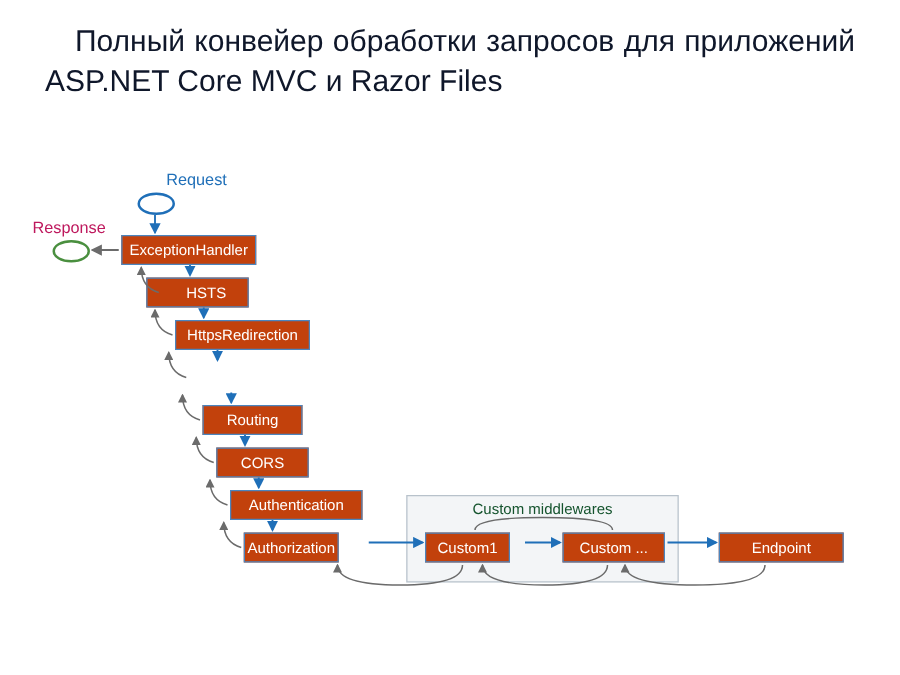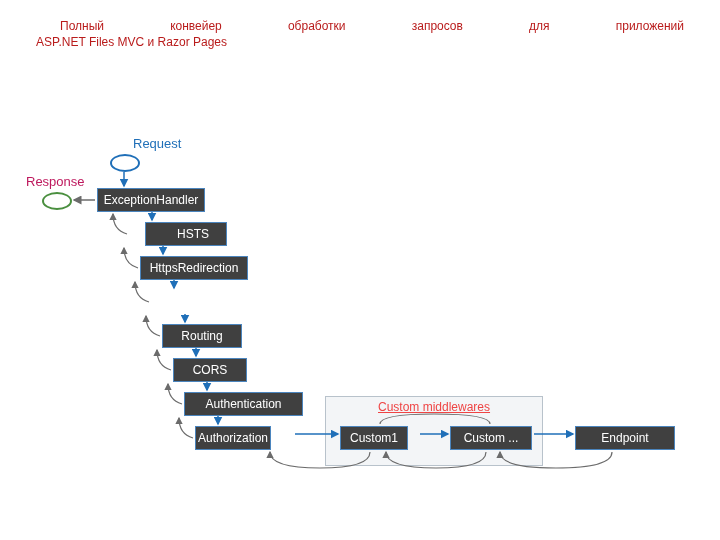--- a/index.html
+++ b/index.html
@@ -9,23 +9,23 @@
     height: 540px;
     background: #ffffff;
     font-family: "Segoe UI", Arial, sans-serif;
     color: #333;
   }
   .title {
     position: absolute;
     top: 18px;
     left: 36px;
     right: 36px;
-    font-size: 12px;
+    font-size: 24px;
     line-height: 1.35;
-    color: #b91c1c;
+    color: #0f172a;
     text-align: justify;
     text-align-last: left;
   }
   .title .line1 {
     display: block;
     text-align: justify;
     text-align-last: justify;
     padding-left: 24px;
   }
   .diagram {
@@ -45,74 +45,73 @@
     position: absolute;
     width: 26px;
     height: 14px;
     border-radius: 50% / 50%;
     background: #fff;
   }
   .oval.req { border: 2px solid #1f6fb8; }
   .oval.res { border: 2px solid #4a8f3f; }
   .box {
     position: absolute;
-    background: #404040;
+    background: #c2410c;
     color: #fff;
     font-size: 12px;
     display: flex;
     align-items: center;
     justify-content: center;
     padding: 0 10px;
     height: 24px;
     border: 1px solid #4b85be;
     box-sizing: border-box;
     white-space: nowrap;
   }
   .group {
     position: absolute;
     border: 1px solid #b8c2cb;
     background: #f3f5f7;
     box-sizing: border-box;
   }
   .group-label {
     position: absolute;
     font-size: 12px;
-    color: #ef4444;
-    text-decoration: underline;
+    color: #14532d;
   }
   svg.arrows {
     position: absolute;
     left: 0; top: 0;
     width: 720px;
     height: 380px;
     pointer-events: none;
   }
 </style>
 </head>
 <body>
 
 <div class="title">
   <span class="line1">Полный конвейер обработки запросов для приложений</span>
-  <span>ASP.NET Files MVC и Razor Pages</span>
+  <span>ASP.NET Core MVC и Razor Files</span>
 </div>
 
 <div class="diagram">
 
   <div class="req-label" style="left:96px; top:6px;">Request</div>
   <div class="oval req" style="left:110px; top:24px;"></div>
 
   <div class="res-label" style="left:26px; top:44px;">Response</div>
   <div class="oval res" style="left:42px; top:62px;"></div>
 
   <div class="box" style="left:97px; top:58px; width:108px;">ExceptionHandler</div>
-  <div class="box" style="left:145px; top:92px; width:82px;padding-left:24px;">HSTS</div>
+  <div class="box" style="left:117px; top:92px; width:82px;padding-left:24px;">HSTS</div>
   <div class="box" style="left:140px; top:126px; width:108px;">HttpsRedirection</div>
   <div class="box" style="left:162px; top:194px; width:80px;">Routing</div>
   <div class="box" style="left:173px; top:228px; width:74px;">CORS</div>
-  <div class="box" style="left:184px; top:262px; width:119px;">Authentication</div>
+  <div class="box" style="left:184px; top:262px; width:106px;">Authentication</div>
   <div class="box" style="left:195px; top:296px; width:76px;">Authorization</div>
 
   <div class="group" style="left:325px; top:266px; width:218px; height:70px;"></div>
   <div class="group-label" style="left:378px; top:270px;">Custom middlewares</div>
 
   <div class="box" style="left:340px; top:296px; width:68px;">Custom1</div>
   <div class="box" style="left:450px; top:296px; width:82px;">Custom ...</div>
   <div class="box" style="left:575px; top:296px; width:100px;">Endpoint</div>
 
   <svg class="arrows">

